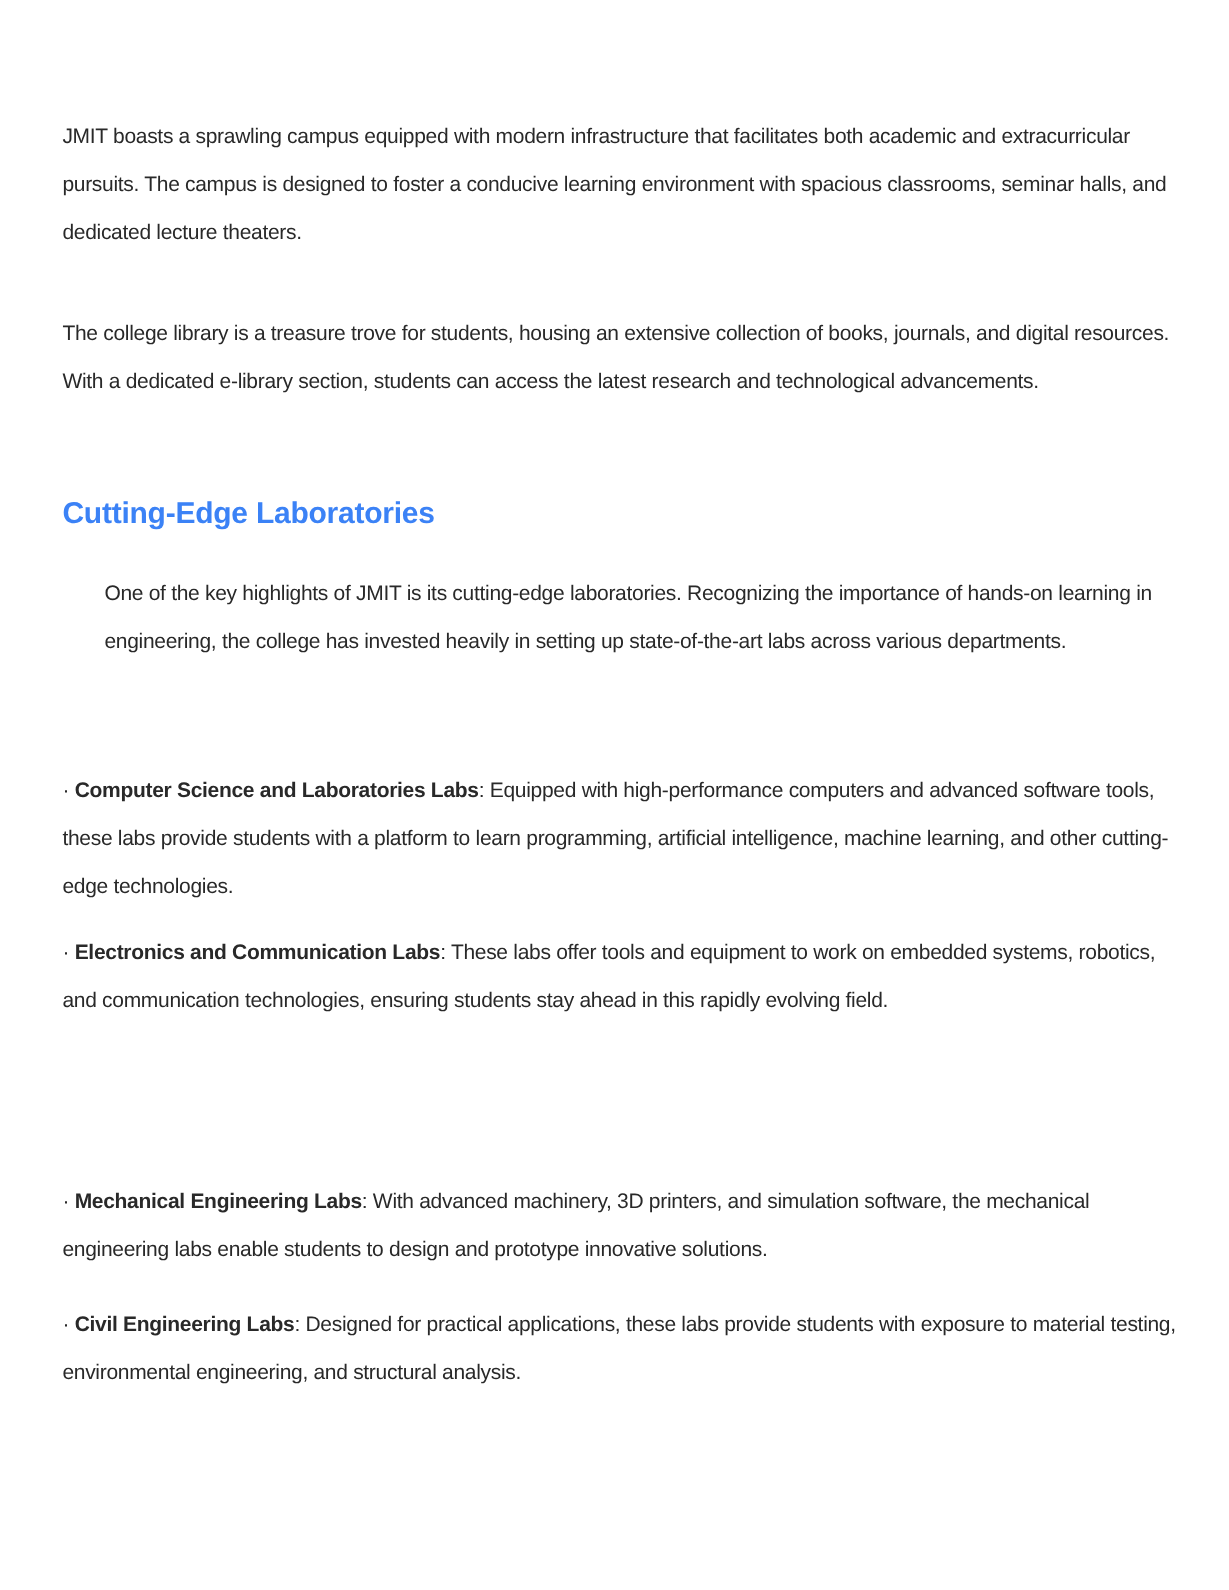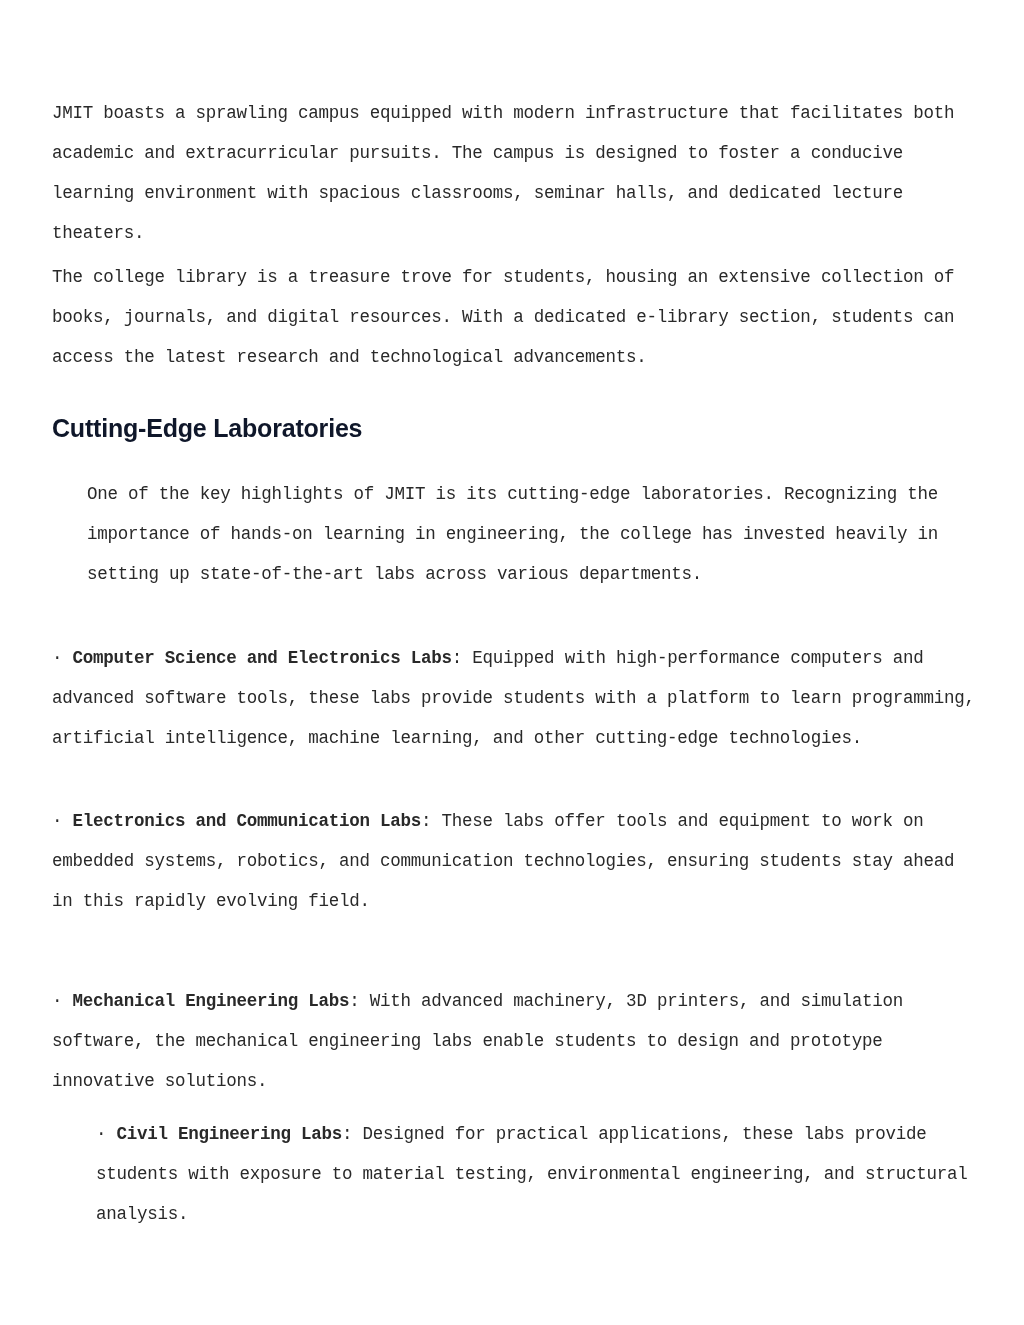--- a/index.html
+++ b/index.html
@@ -1,37 +1,37 @@
 <!DOCTYPE html>
 <html><head>
 <meta charset="utf-8">
 <style>
   html, body { margin: 0; padding: 0; background: #ffffff; }
   body { width: 1024px; height: 1325px; overflow: hidden; position: relative; }
   .page { position: absolute; left: 52px; top: 93px; width: 930px; color: #292929; }
-  p { font-family: Liberation Mono, monospace; font-size: 17.5px; line-height: 40px; margin: 0; letter-spacing: -0.25px; }
+  p { font-family: Liberation Sans, sans-serif; font-size: 17.5px; line-height: 40px; margin: 0; letter-spacing: -0.25px; }
   .p1 { position: absolute; top: 0; }
   .p2 { position: absolute; top: 164px; }
-  h2 { font-family: "Liberation Sans", sans-serif; font-weight: bold; font-size: 25px; margin: 0; position: absolute; top: 321px; color: #0f172a; letter-spacing: -0.2px; }
+  h2 { font-family: "Liberation Sans", sans-serif; font-weight: bold; font-size: 25px; margin: 0; position: absolute; top: 321px; color: #3b82f6; letter-spacing: -0.2px; }
   .p3 { position: absolute; top: 381px; margin-left: 35px; }
   .b1 { position: absolute; top: 545px; }
-  .b2 { position: absolute; top: 708px; }
+  .b2 { position: absolute; top: 680px; }
   .b3 { position: absolute; top: 888px; }
-  .b4 { position: absolute; top: 1021px; margin-left: 44px; }
+  .b4 { position: absolute; top: 990px; }
   strong { font-weight: bold; }
 </style>
 </head>
 <body>
 
 <div class="page">
   <p class="p1">JMIT boasts a sprawling campus equipped with modern infrastructure that facilitates both academic and extracurricular pursuits. The campus is designed to foster a conducive learning environment with spacious classrooms, seminar halls, and dedicated lecture theaters.</p>
   <p class="p2">The college library is a treasure trove for students, housing an extensive collection of books, journals, and digital resources. With a dedicated e-library section, students can access the latest research and technological advancements.</p>
   <h2>Cutting-Edge Laboratories</h2>
   <p class="p3">One of the key highlights of JMIT is its cutting-edge laboratories. Recognizing the importance of hands-on learning in engineering, the college has invested heavily in setting up state-of-the-art labs across various departments.</p>
 
-  <p class="b1"><span>·</span> <strong>Computer Science and Electronics Labs</strong><span>: Equipped with high-performance computers and advanced software tools, these labs provide students with a platform to learn programming, artificial intelligence, machine learning, and other cutting-edge technologies.</span></p>
+  <p class="b1"><span>·</span> <strong>Computer Science and Laboratories Labs</strong><span>: Equipped with high-performance computers and advanced software tools, these labs provide students with a platform to learn programming, artificial intelligence, machine learning, and other cutting-edge technologies.</span></p>
 
   <p class="b2"><span>·</span> <strong>Electronics and Communication Labs</strong><span>: These labs offer tools and equipment to work on embedded systems, robotics, and communication technologies, ensuring students stay ahead in this rapidly evolving field.</span></p>
 
   <p class="b3"><span>·</span> <strong>Mechanical Engineering Labs</strong><span>: With advanced machinery, 3D printers, and simulation software, the mechanical engineering labs enable students to design and prototype innovative solutions.</span></p>
 
   <p class="b4"><span>·</span> <strong>Civil Engineering Labs</strong><span>: Designed for practical applications, these labs provide students with exposure to material testing, environmental engineering, and structural analysis.</span></p>
 </div>
 
 </body></html>

